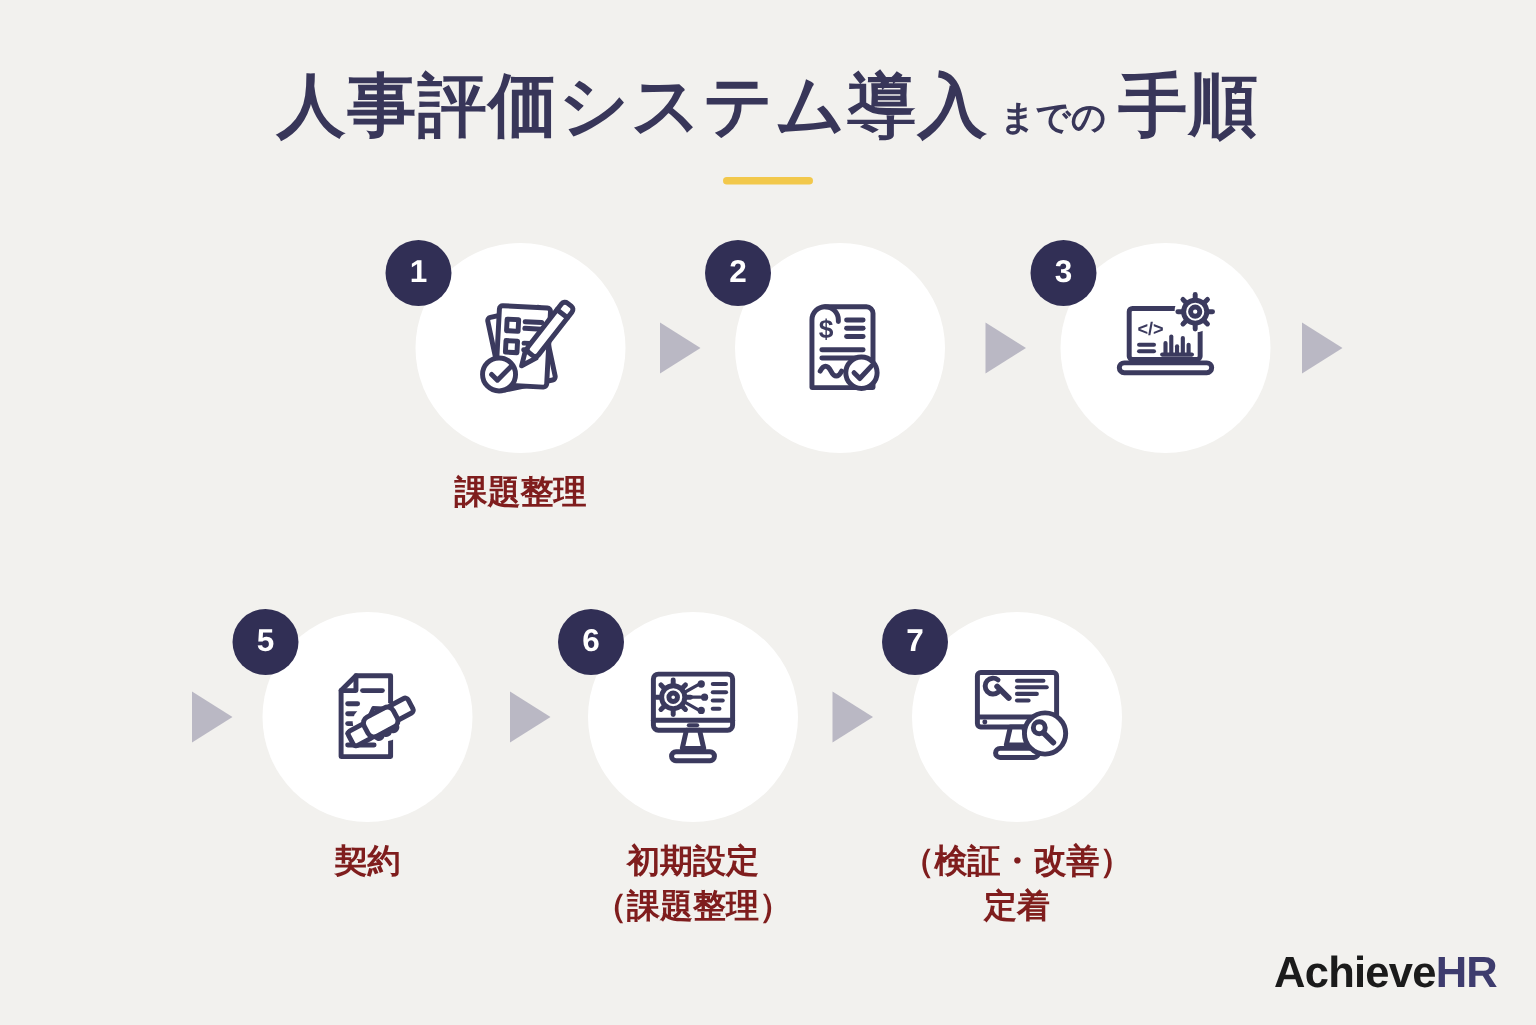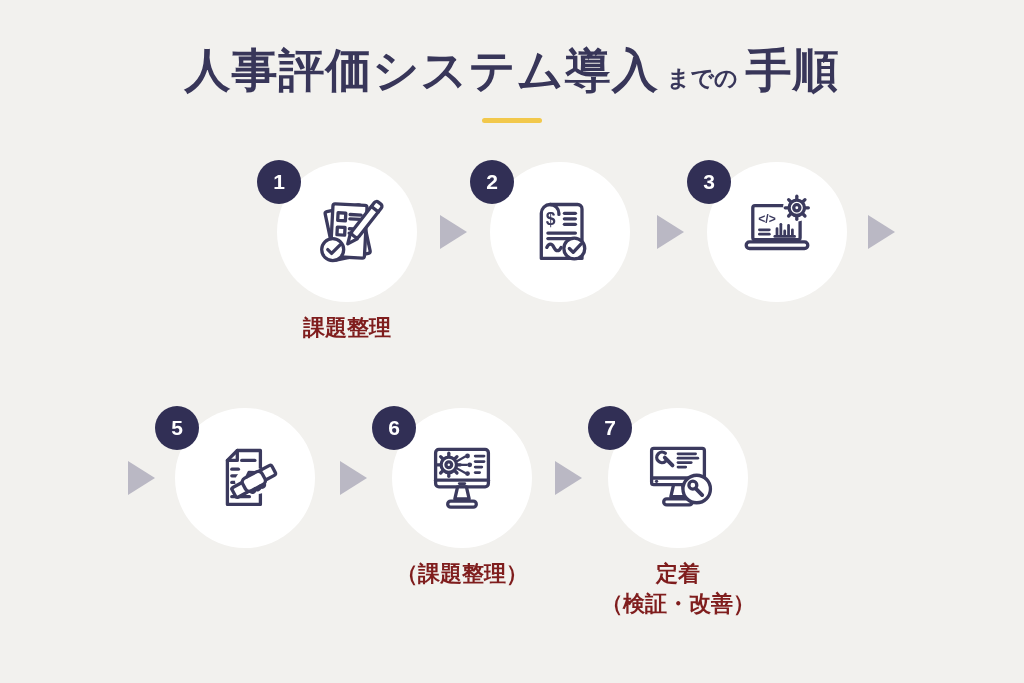--- a/index.html
+++ b/index.html
@@ -188,20 +188,24 @@
       <g transform="rotate(-28 48 43)">
         <rect x="27" y="39" width="13" height="10" rx="2" fill="#ffffff"></rect>
         <rect x="56" y="37" width="13" height="10" rx="2" fill="#ffffff"></rect>
         <rect x="38" y="36.5" width="20" height="13" rx="4" fill="#ffffff"></rect>
         <path d="M41 49.5 a2.3 2.3 0 0 0 4.6 0" stroke-width="2.5"></path>
         <path d="M46 49.5 a2.3 2.3 0 0 0 4.6 0" stroke-width="2.5"></path>
         <path d="M51 49.5 a2.3 2.3 0 0 0 4.6 0" stroke-width="2.5"></path>
         <path d="M44 36.5 l4 -3 5 3" stroke-width="2.5"></path>
       </g>
     </svg>
+    <div class="label">
+      <div>契約</div>
+      <div></div>
+    </div>
     <div class="badge">5</div>
   </div>
 
   <div class="step" id="s6">
     <div class="circle"></div>
     <svg class="icon" width="88" height="88" viewBox="0 0 80 80" fill="none" stroke="#3b3a5e" stroke-width="3" stroke-linecap="round" stroke-linejoin="round">
       <rect x="16" y="14" width="48" height="34" rx="3" fill="#ffffff"></rect>
       <path d="M16 42 H64"></path>
       <path d="M37.5 45 H42.5" stroke-width="2.5"></path>
       <circle cx="28" cy="28" r="7"></circle>
@@ -229,20 +233,21 @@
       <circle cx="47" cy="28" r="2.2" fill="#3b3a5e" stroke="none"></circle>
       <circle cx="45" cy="36" r="2.2" fill="#3b3a5e" stroke="none"></circle>
       <path d="M52 20 H60" stroke-width="2.5"></path>
         <path d="M52 25 H60" stroke-width="2.5"></path>
       <path d="M52 30 H58" stroke-width="2.5"></path>
         <path d="M52 35 H56" stroke-width="2.5"></path>
       <path d="M36 48 h8 l2.5 11 h-13 z" fill="#ffffff"></path>
       <rect x="27" y="61" width="26" height="5.5" rx="2.75" fill="#ffffff"></rect>
     </svg>
     <div class="label">
+      <div>初期設定</div>
       <div>（課題整理）</div>
     </div>
     <div class="badge">6</div>
   </div>
 
   <div class="step" id="s7">
     <div class="circle"></div>
     <svg class="icon" width="88" height="88" viewBox="0 0 80 80" fill="none" stroke="#3b3a5e" stroke-width="3" stroke-linecap="round" stroke-linejoin="round">
       <rect x="16" y="13" width="48" height="33" rx="2" fill="#ffffff"></rect>
       <path d="M16 40 H64"></path>
@@ -253,27 +258,30 @@
         <path d="M40 22 H58" stroke-width="2.5"></path>
       <path d="M40 26 H52" stroke-width="2.5"></path>
         <path d="M40 30 H47" stroke-width="2.5"></path>
       <path d="M36 46 h8 l2.5 11 h-13 z" fill="#ffffff"></path>
       <rect x="27" y="59" width="26" height="5.5" rx="2.75" fill="#ffffff"></rect>
       <circle cx="57" cy="50" r="12.5" fill="#ffffff"></circle>
       <circle cx="53.5" cy="46.5" r="3.6"></circle>
       <path d="M56 49.5 l6 6" stroke-width="3.5"></path>
     </svg>
     <div class="label">
+      <div>（検証・改善）</div>
       <div>定着</div>
-      <div>（検証・改善）</div>
     </div>
     <div class="badge">7</div>
   </div>
 
   <div class="arr" id="a1"></div>
   <div class="arr" id="a2"></div>
   <div class="arr" id="a3"></div>
   <div class="arr" id="a4"></div>
   <div class="arr" id="a5"></div>
   <div class="arr" id="a6"></div>
 
+  <div class="logo">
+    <span class="first">Achieve</span><span class="second">HR</span>
+  </div>
 
 </div>
 
 </body></html>

